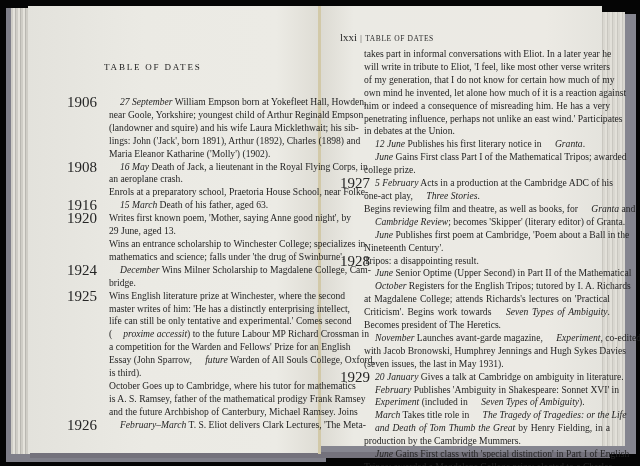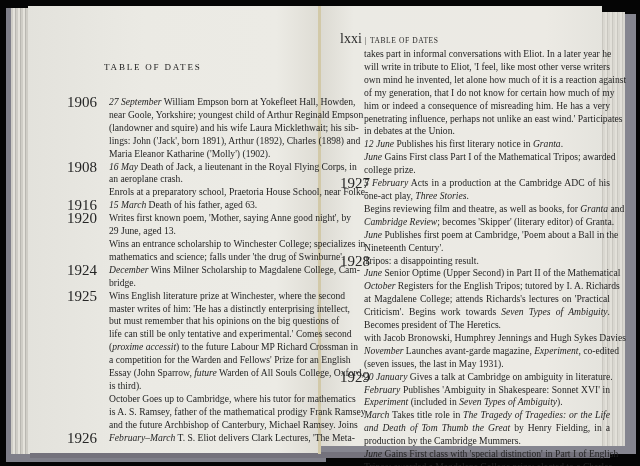--- a/index.html
+++ b/index.html
@@ -34,38 +34,38 @@
   .page-right { left:320px; width:282px; top:6px; height:440px;
     background:linear-gradient(90deg,#dcdad2 0%,#ebeae4 12%,#eceae4 80%,#e4e3dd 100%); }
   .gutter {
     position:absolute; left:318px; top:6px; width:3px; height:448px;
     background:#d2c9a8;
   }
   .running-head {
     position:absolute; left:340px; top:31px; font-size:7.5px; color:#2a2a2a;
     letter-spacing:0.6px; white-space:nowrap;
   }
-  .running-head .folio { letter-spacing:0; font-size:14px; }
+  .running-head .folio { letter-spacing:0; font-size:11px; }
   .running-head .sep { margin:0 3px; }
   .section-title {
     position:absolute; left:104px; top:62px; font-size:9px; letter-spacing:1.8px;
     color:#222; font-weight:normal; white-space:nowrap;
   }
   .entries { position:absolute; color:#252525; font-size:9.6px; line-height:12.9px; }
   .entries.left  { left:67px; top:196px; width:255px; }
   .entries.right { left:340px; top:48px; width:270px; }
   .entry { position:relative; padding-left:42px; }
   .entries.right .entry { padding-left:24px; }
   .year { position:absolute; left:0; top:0; font-size:15px; }
   .entries.right .year { left:0;font-family:Liberation Serif, serif; }
   .line {
     display:block; white-space:nowrap; text-align:justify; text-align-last:justify;
   }
   .line.last { text-align-last:left; }
-  i { font-style:italic; }
+  i { font-style:italic;margin-left:11px; }
   .bottom-shadow {
     position:absolute; left:30px; top:452px; width:580px; height:6px; background:#74727c;
   }
 </style>
 </head>
 <body>
 
 <div class="book">
   <div class="cover-left"></div>
   <div class="cover-right"></div>
@@ -111,41 +111,40 @@
       </div>
       <div class="entry">
         <span class="year">1924</span>
         <span class="line"><i>December</i> Wins Milner Scholarship to Magdalene College, Cam-</span>
         <span class="line last">bridge.</span>
       </div>
       <div class="entry">
         <span class="year">1925</span>
         <span class="line">Wins English literature prize at Winchester, where the second</span>
         <span class="line">master writes of him: 'He has a distinctly enterprising intellect,</span>
-        <span class="line">but must remember that his opinions on the big questions of</span>
         <span class="line">life can still be only tentative and experimental.' Comes second</span>
         <span class="line">(<i>proxime accessit</i>) to the future Labour MP Richard Crossman in</span>
         <span class="line">a competition for the Warden and Fellows' Prize for an English</span>
         <span class="line">Essay (John Sparrow, <i>future</i> Warden of All Souls College, Oxford,</span>
         <span class="line last">is third).</span>
         <span class="line">October Goes up to Cambridge, where his tutor for mathematics</span>
         <span class="line">is A. S. Ramsey, father of the mathematical prodigy Frank Ramsey</span>
         <span class="line">and the future Archbishop of Canterbury, Michael Ramsey. Joins</span>
       </div>
       <div class="entry">
         <span class="year">1926</span>
         <span class="line"><i>February–March</i> T. S. Eliot delivers Clark Lectures, 'The Meta-</span>
       </div>
     </div>
   <div class="entries right" id="right-entries">
       <div class="entry">
         <span class="line">takes part in informal conversations with Eliot. In a later year he</span>
         <span class="line">will write in tribute to Eliot, 'I feel, like most other verse writers</span>
+        <span class="line">of my generation, that I do not know for certain how much of my</span>
         <span class="line">own mind he invented, let alone how much of it is a reaction against</span>
-        <span class="line">of my generation, that I do not know for certain how much of my</span>
         <span class="line">him or indeed a consequence of misreading him. He has a very</span>
         <span class="line">penetrating influence, perhaps not unlike an east wind.' Participates</span>
         <span class="line last">in debates at the Union.</span>
         <span class="line last"><i>12 June</i> Publishes his first literary notice in <i>Granta</i>.</span>
         <span class="line"><i>June</i> Gains First class Part I of the Mathematical Tripos; awarded</span>
         <span class="line last">college prize.</span>
       </div>
       <div class="entry">
         <span class="year">1927</span>
         <span class="line"><i>5 February</i> Acts in a production at the Cambridge ADC of his</span>
@@ -156,22 +155,22 @@
         <span class="line last">Nineteenth Century'.</span>
       </div>
       <div class="entry">
         <span class="year">1928</span>
         <span class="line last">Tripos: a disappointing result.</span>
         <span class="line"><i>June</i> Senior Optime (Upper Second) in Part II of the Mathematical</span>
         <span class="line"><i>October</i> Registers for the English Tripos; tutored by I. A. Richards</span>
         <span class="line">at Magdalene College; attends Richards's lectures on 'Practical</span>
         <span class="line">Criticism'. Begins work towards <i>Seven Types of Ambiguity</i>.</span>
         <span class="line last">Becomes president of The Heretics.</span>
+        <span class="line"><i>November</i> Launches avant-garde magazine, <i>Experiment</i>, co-edited</span>
         <span class="line">with Jacob Bronowski, Humphrey Jennings and Hugh Sykes Davies</span>
-        <span class="line"><i>November</i> Launches avant-garde magazine, <i>Experiment</i>, co-edited</span>
         <span class="line last">(seven issues, the last in May 1931).</span>
       </div>
       <div class="entry">
         <span class="year">1929</span>
         <span class="line last"><i>20 January</i> Gives a talk at Cambridge on ambiguity in literature.</span>
         <span class="line"><i>February</i> Publishes 'Ambiguity in Shakespeare: Sonnet XVI' in</span>
         <span class="line last"><i>Experiment</i> (included in <i>Seven Types of Ambiguity</i>).</span>
         <span class="line"><i>March</i> Takes title role in <i>The Tragedy of Tragedies: or the Life</i></span>
         <span class="line"><i>and Death of Tom Thumb the Great</i> by Henry Fielding, in a</span>
         <span class="line last">production by the Cambridge Mummers.</span>

